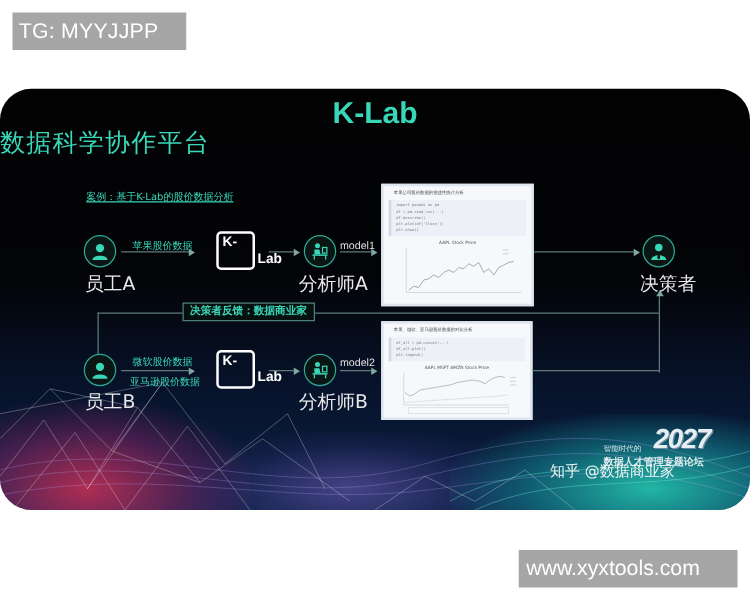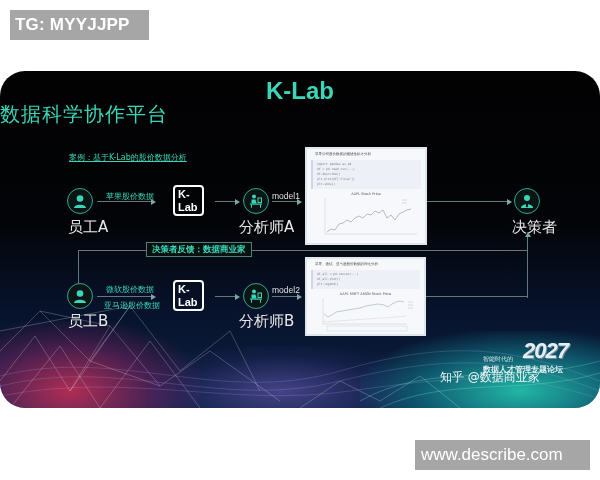--- a/index.html
+++ b/index.html
@@ -1,20 +1,20 @@
 <!DOCTYPE html>
 <html><head>
 <meta charset="utf-8">
 <style>
   * { box-sizing: border-box; margin: 0; padding: 0; }
   html, body { width: 600px; height: 480px; background: #ffffff; overflow: hidden; }
   body { position: relative; font-family: "DejaVu Sans", "Liberation Sans", sans-serif; }
 
   .wm-top { position: absolute; left: 10px; top: 10px; width: 139px; height: 30px; background: #a6a6a6;
-    color: #ffffff; font-family: "Liberation Sans", sans-serif; font-size: 17px; line-height: 30px; padding-left: 5px; letter-spacing: 0.2px; font-weight: bold; }
+    color: #ffffff; font-family: "Liberation Sans", sans-serif; font-size: 17px; line-height: 30px; padding-left: 5px; letter-spacing: 0.2px; }
   .wm-bottom { position: absolute; left: 415px; top: 440px; width: 175px; height: 30px; background: #a6a6a6;
     color: #ffffff; font-family: "Liberation Sans", sans-serif; font-size: 17px; line-height: 30px; padding-left: 6px; }
 
   .slide { position: absolute; left: 0; top: 71px; width: 600px; height: 337px; overflow: hidden;
     background: linear-gradient(180deg, #020203 0%, #030407 45%, #07122a 70%, #0b2143 100%); border-radius: 25px; }
   .glow-red { position: absolute; left: -60px; top: 250px; width: 260px; height: 140px;
     background: radial-gradient(ellipse at center, rgba(230,50,90,0.75) 0%, rgba(180,40,120,0.35) 45%, rgba(0,0,0,0) 75%); }
   .glow-teal { position: absolute; left: 360px; top: 260px; width: 320px; height: 120px;
     background: radial-gradient(ellipse at center, rgba(40,220,190,0.8) 0%, rgba(20,160,170,0.45) 45%, rgba(0,0,0,0) 75%); }
   .glow-purple { position: absolute; left: 150px; top: 275px; width: 260px; height: 90px;
@@ -31,21 +31,21 @@
   .node { position: absolute; width: 26px; height: 26px; border-radius: 50%; border: 1.5px solid #2aa996;
     background: #0b1614; display: flex; align-items: center; justify-content: center; }
   .node svg { width: 16px; height: 16px; }
   .node-label { position: absolute; color: #e8e8e8; font-size: 15px; white-space: nowrap; }
 
   .edge-label { position: absolute; color: #3ad6b8; font-size: 8px; white-space: nowrap; }
 
   .klab { position: absolute; width: 31px; height: 31px; border: 2px solid #ffffff; border-radius: 4px;
     color: #ffffff; font-family: "Liberation Sans", sans-serif; font-weight: bold; font-size: 11px; line-height: 11px; padding: 2px 3px; }
   .klab .r1 { display: block; }
-  .klab .r2 { display: block; margin-top: 2px; }
+  .klab .r2 { display: block; margin-top: 2px; margin-left: 28px; }
 
   .line { position: absolute; background: #5f7a78; }
   .arrow-r { position: absolute; width: 0; height: 0; border-top: 3px solid transparent; border-bottom: 3px solid transparent; border-left: 5px solid #7ea8a3; }
   .arrow-u { position: absolute; width: 0; height: 0; border-left: 3px solid transparent; border-right: 3px solid transparent; border-bottom: 5px solid #7ea8a3; }
   .arrow-d { position: absolute; width: 0; height: 0; border-left: 3px solid transparent; border-right: 3px solid transparent; border-top: 5px solid #7ea8a3; }
 
   .feedback { position: absolute; left: 146px; top: 171px; height: 15px; padding: 0 5px; border: 1px solid #4f7f79;
     background: #06100f; color: #3ad6b8; font-size: 8.5px; font-weight: bold; line-height: 13px; white-space: nowrap; }
 
   .shot { position: absolute; background: #f6f8fb; border: 2px solid #dfe6ee; overflow: hidden; }
@@ -230,13 +230,13 @@
   </div>
 
   <div class="line" style="left:426px; top:225px; width:102px; height:1px;"></div>
 
   <div class="brand-2018">2027</div>
   <div class="brand-a">智能时代的</div>
   <div class="brand-b">数据人才管理专题论坛</div>
   <div class="zhihu">知乎 @数据商业家</div>
 </div>
 
-<div class="wm-bottom">www.describe.com</div>
+<div class="wm-bottom">www.xyxtools.com</div>
 
 </body></html>

